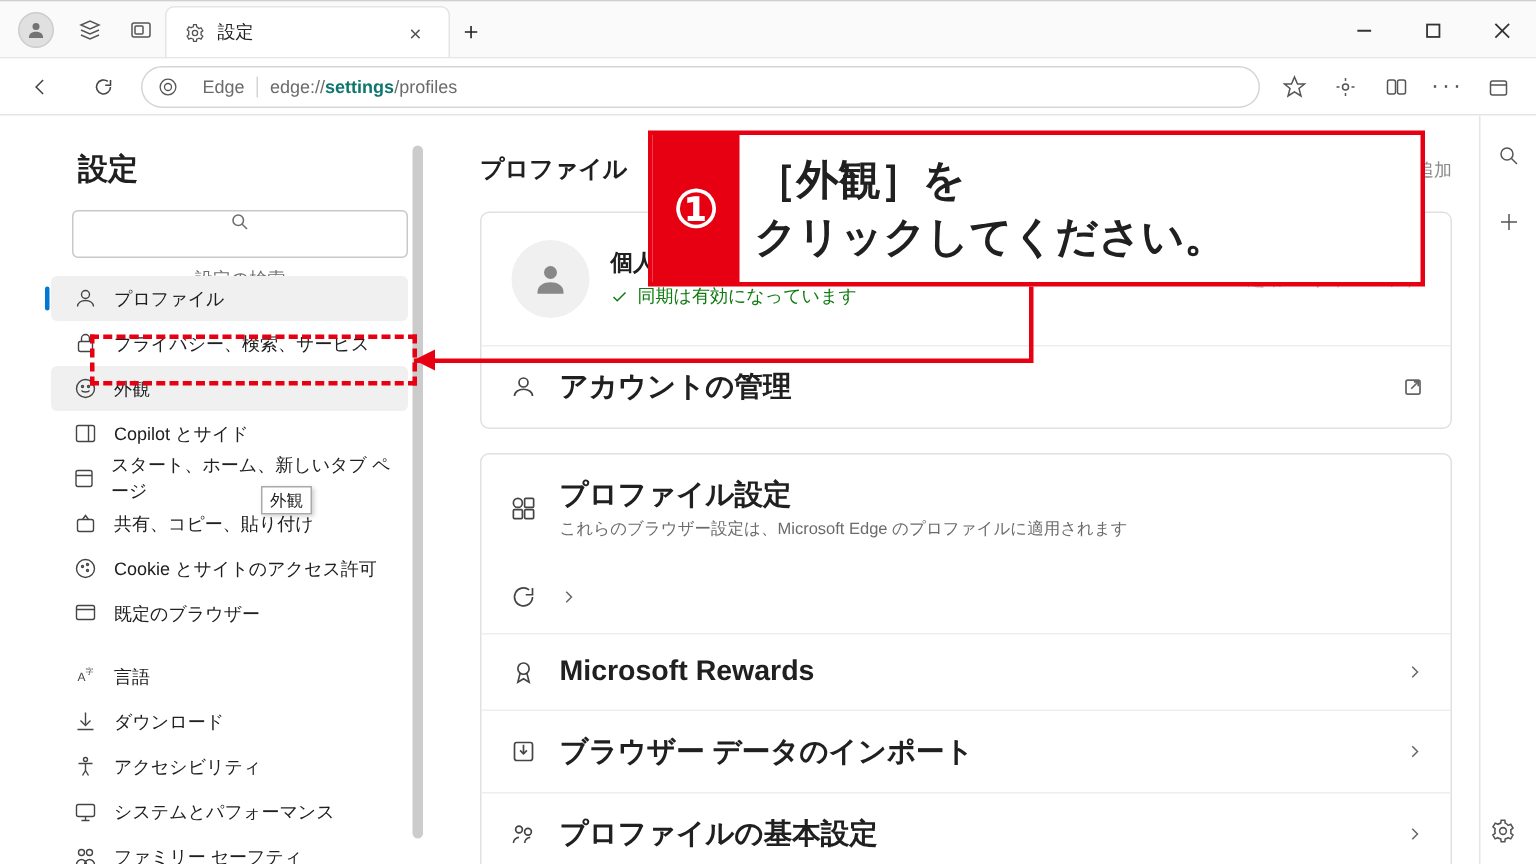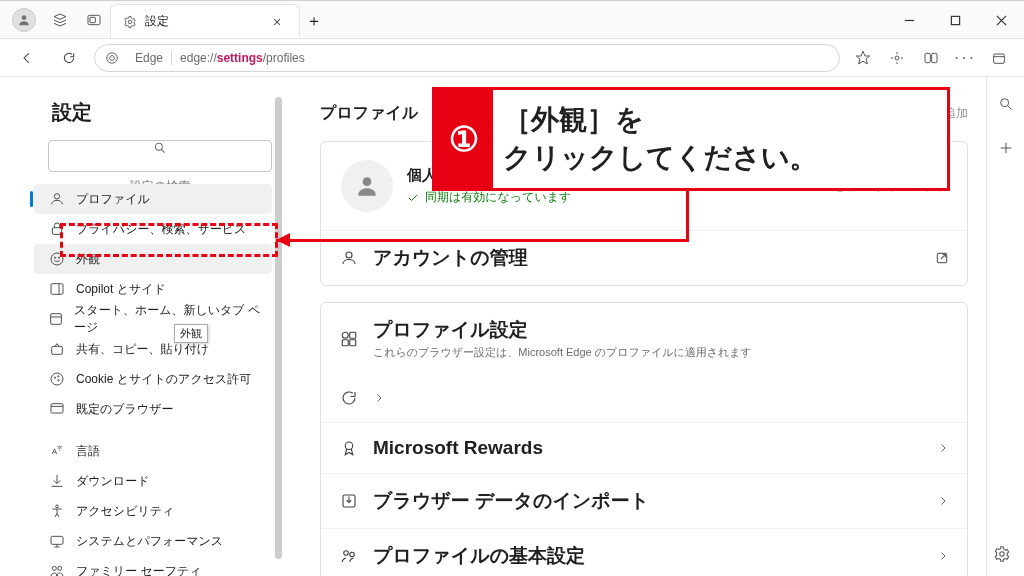--- a/index.html
+++ b/index.html
@@ -23,21 +23,21 @@
 .sysbtn{width:46px;height:38px;display:flex;align-items:center;justify-content:center;color:#333;font-size:11px;}
 .sysbtn svg{width:11px;height:11px;stroke:#333;fill:none;stroke-width:1.3;}
 
 
 .addressbar{height:38px;display:flex;align-items:center;gap:8px;padding:0 10px;border-bottom:1px solid #e5e5e5;background:#fff;}
 .nav-btn{width:34px;height:28px;display:flex;align-items:center;justify-content:center;border-radius:4px;color:#444;}
 .nav-btn svg{width:14px;height:14px;stroke:#444;fill:none;stroke-width:1.8;}
 .url-field{flex:1;height:28px;border:1px solid #d5d5d5;border-radius:14px;display:flex;align-items:center;padding:0 10px;gap:8px;color:#6b6b6b;}
 .url-edge{display:flex;align-items:center;gap:16px;border-right:1px solid #d5d5d5;padding-right:8px;}
 .url-text{font-size:12px;color:#6b6b6b;}
-.url-text b{color:#be185d;font-weight:600;}
+.url-text b{color:#0f766e;font-weight:600;}
 .addr-right{display:flex;align-items:center;gap:4px;}
 .addr-ic{width:30px;height:28px;display:flex;align-items:center;justify-content:center;}
 .addr-ic svg{width:16px;height:16px;stroke:#555;fill:none;stroke-width:1.5;}
 .dots{font-size:16px;color:#555;letter-spacing:2px;}
 
 
 .workspace{display:flex;height:calc(576px - 76px);}
 .sidebar{width:280px;padding:22px 8px 0 28px;position:relative;}
 .sidebar-inner{height:100%;}
 .settings-title{font-size:20px;font-weight:700;margin:0 0 14px 24px;}

